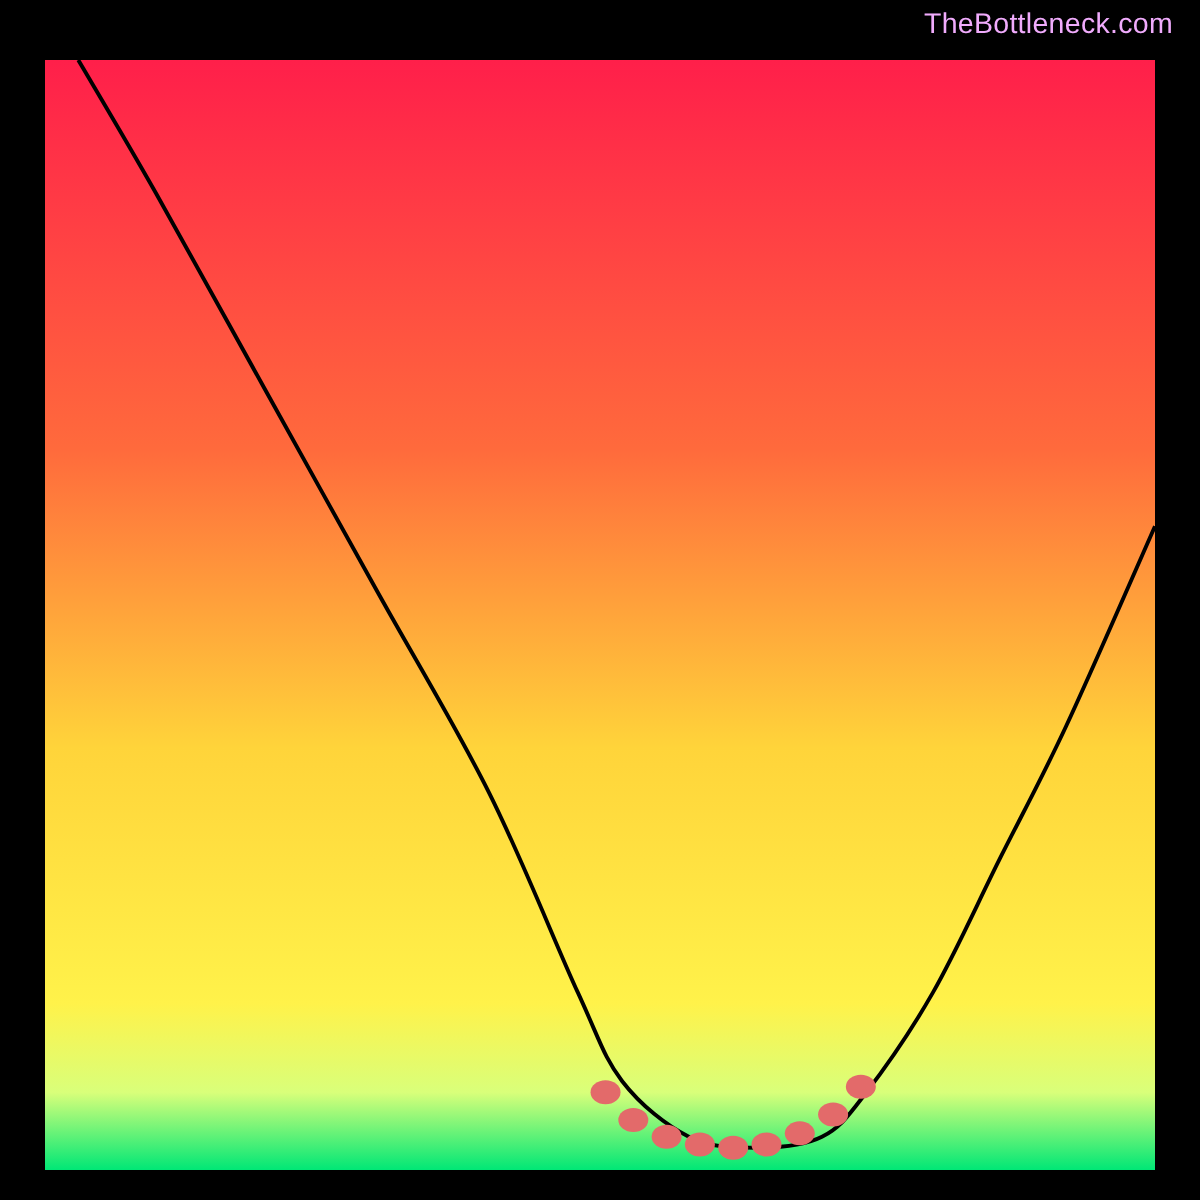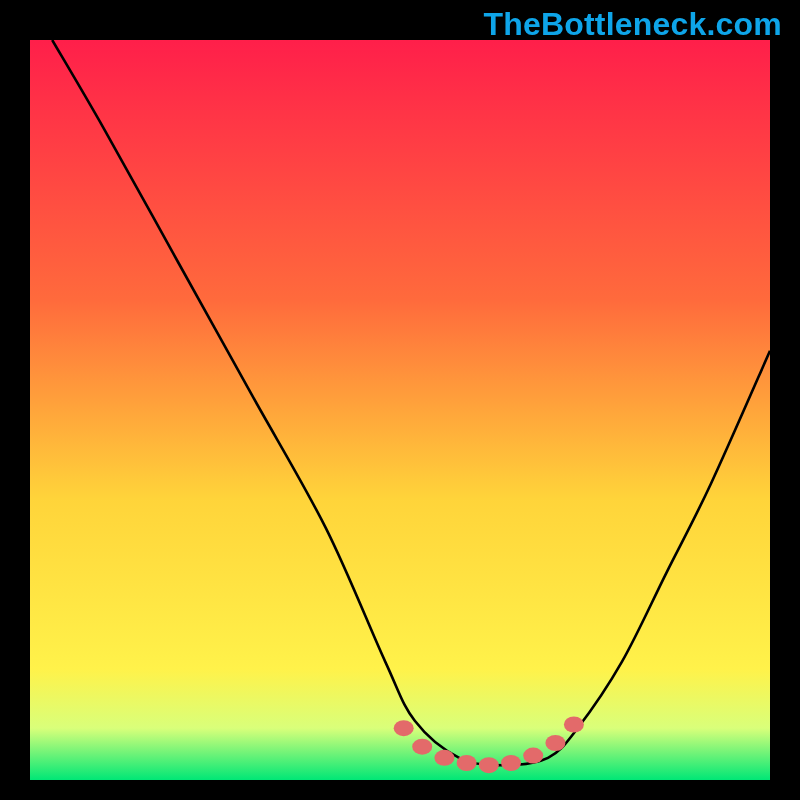--- a/index.html
+++ b/index.html
@@ -14,23 +14,23 @@
   .frame {
     position: relative;
     width: 800px;
     height: 800px;
     background: #000;
   }
   .attribution {
     position: absolute;
     top: 6px;
     right: 18px;
-    color: #0ea5e9;
-    font-size: 32px;
-    font-weight: 700;
+    color: #f0abfc;
+    font-size: 19px;
+    font-weight: 400;
     letter-spacing: 0.2px;
   }
   .plot {
     position: absolute;
     left: 30px;
     top: 40px;
     width: 740px;
     height: 740px;
   }
   svg {

